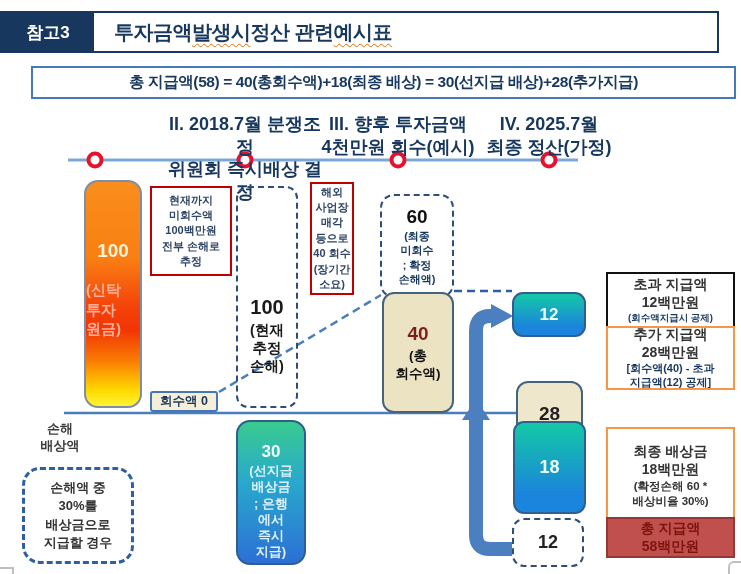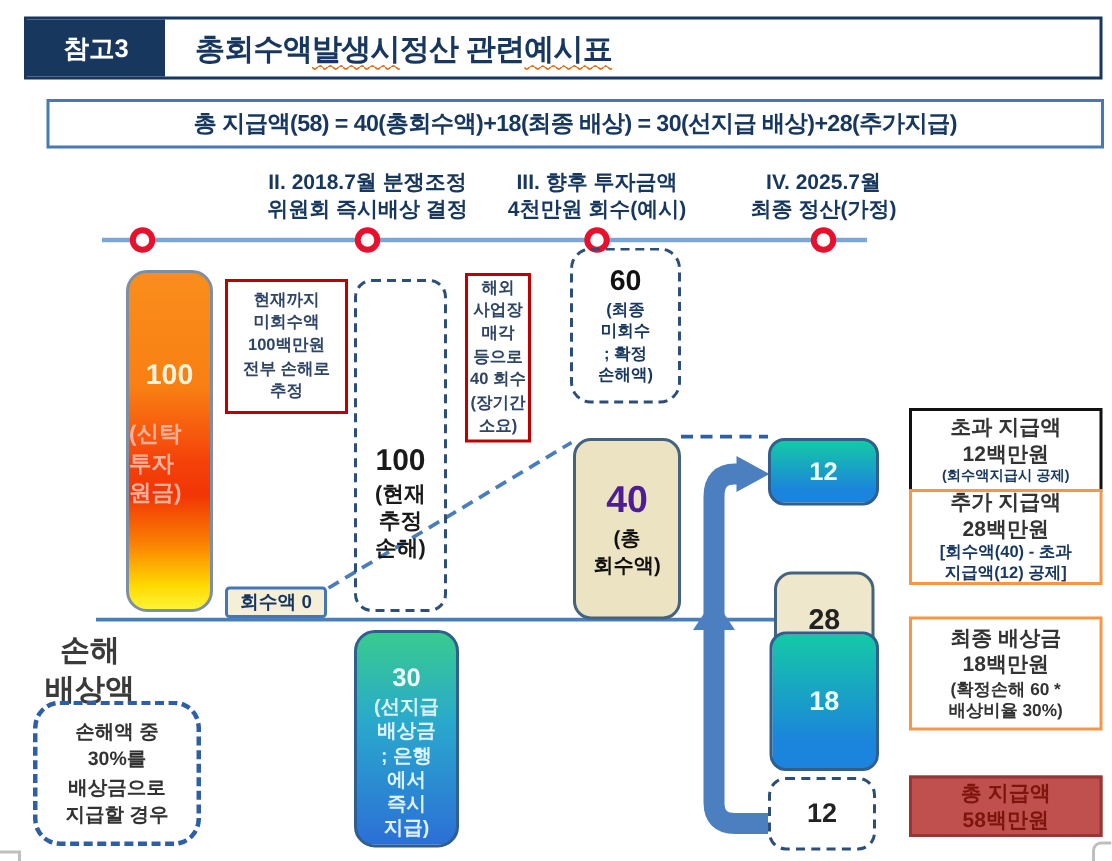--- a/index.html
+++ b/index.html
@@ -3,60 +3,60 @@
 <meta charset="utf-8">
 <style>
   html,body{margin:0;padding:0;background:#fff;}
   body{font-family:"Liberation Sans","DejaVu Sans",sans-serif;}
   .stage{position:relative;width:741px;height:574px;background:#fff;overflow:hidden;margin:0;}
   .abs{position:absolute;box-sizing:border-box;}
   .pre{white-space:pre-line;}
   .flexc{display:flex;flex-direction:column;align-items:center;justify-content:center;text-align:center;}
 
   
-  .titlebar{left:16px;top:11px;width:719px;height:42px;border:2px solid #17375E;background:#fff;display:flex;align-items:stretch;}
+  .titlebar{left:0;top:11px;width:719px;height:42px;border:2px solid #17375E;background:#fff;display:flex;align-items:stretch;}
   .titletag{width:92px;background:#17375E;color:#fff;font-size:17px;font-weight:bold;display:flex;align-items:center;justify-content:center;flex:0 0 auto;}
   .titletext{flex:1;display:flex;align-items:center;padding-left:20px;font-size:20px;font-weight:bold;color:#17375E;letter-spacing:-0.5px;}
   .squiggle{text-decoration:underline;text-decoration-style:wavy;text-decoration-color:#E36C09;text-decoration-thickness:1px;text-underline-offset:4px;}
 
   .formula{left:31px;top:66px;width:705px;height:33px;border:2px solid #4779B8;background:#fff;
     color:#17375E;font-size:15.5px;font-weight:bold;letter-spacing:-0.4px;
     display:flex;align-items:center;justify-content:center;}
 
   
-  .tl-label{top:113px;width:160px;text-align:center;font-size:14px;font-weight:bold;color:#17375E;line-height:1.25;}
+  .tl-label{top:113px;width:160px;text-align:center;font-size:18px;font-weight:bold;color:#17375E;line-height:1.25;}
 
   svg.lines{left:0;top:0;width:741px;height:574px;z-index:1;pointer-events:none;}
   .box{z-index:2;}
 
   
   .principal{left:84px;top:180px;width:58px;height:228px;border:2px solid #7E8FA5;border-radius:14px;
     background:linear-gradient(180deg,#F98E1D 0%,#F97F12 34%,#F4420A 56%,#F23505 66%,#FA7D02 80%,#FFD900 93%,#FFF435 100%);}
   .principal .val{color:#FFF3DC;font-size:19px;font-weight:bold;margin-top:58px;text-align:center;}
   .principal .lab{color:#FFB09A;font-size:15px;font-weight:bold;text-align:left;line-height:1.3;margin-top:18px;}
 
   .rednote{border:2px solid #C00000;background:#fff;color:#2F4566;font-weight:bold;font-size:11px;line-height:1.4;}
 
   .dashedbox{border:2.5px dashed #2D4E77;border-radius:12px;background:transparent;}
   .estloss{left:236px;top:186px;width:62px;height:222px;justify-content:flex-start;padding-top:108px;}
   .estloss .val{color:#1A1A1A;font-size:20px;font-weight:bold;}
   .estloss .lab{color:#1A1A1A;font-size:14.5px;font-weight:bold;line-height:1.25;margin-top:2px;}
 
-  .box60{left:380px;top:165px;width:74px;height:104px;border-radius:14px;}
+  .box60{left:380px;top:194px;width:74px;height:104px;border-radius:14px;}
   .box60 .val{color:#111;font-size:19px;font-weight:bold;}
   .box60 .lab{color:#17375E;font-size:11px;font-weight:bold;line-height:1.3;margin-top:1px;}
 
   .box40{left:382px;top:292px;width:72px;height:121px;background:#ECE3C3;border:2px solid #44637F;border-radius:12px;}
-  .box40 .val{color:#4c1d95;font-size:25px;font-weight:bold;}
+  .box40 .val{color:#7f1d1d;font-size:19px;font-weight:bold;}
   .box40 .lab{color:#111;font-size:13.5px;font-weight:bold;line-height:1.3;margin-top:2px;}
 
   .rzero{left:150px;top:391px;width:68px;height:21px;background:#F5EFD8;border:2px solid #4576B5;border-radius:3px;
     color:#17375E;font-size:12.5px;font-weight:bold;display:flex;align-items:center;justify-content:center;}
 
-  .axis-label{left:14px;top:421px;width:92px;text-align:center;font-size:20px;font-weight:bold;color:#3A3A3A;line-height:1.3;}
+  .axis-label{left:14px;top:421px;width:92px;text-align:center;font-size:13px;font-weight:bold;color:#3A3A3A;line-height:1.3;}
 
   .ratio{left:22px;top:467px;width:112px;height:97px;border:3px dashed #2E5FA3;border-radius:18px;
     color:#333;font-size:13px;font-weight:bold;line-height:1.4;}
 
   .bar30{left:236px;top:420px;width:70px;height:145px;border:2px solid #2F5E8F;border-radius:14px;
     background:linear-gradient(180deg,#38CB8E 0%,#29A9CC 42%,#2C6FD6 100%);justify-content:flex-start;padding-top:20px;}
   .bar30 .val{color:#EFFFFF;font-size:17px;font-weight:bold;}
   .bar30 .lab{color:#DDF2FF;font-size:13px;font-weight:bold;line-height:1.25;margin-top:1px;}
 
   .smteal{border:2px solid #2F5E8F;border-radius:11px;background:linear-gradient(180deg,#14C9A6 0%,#1B84DC 80%);
@@ -69,37 +69,37 @@
     color:#222;font-size:18px;font-weight:bold;display:flex;align-items:center;justify-content:center;}
 
   
   .legend{left:606px;width:129px;background:#fff;}
   .lg-title{font-size:14px;font-weight:bold;color:#333;line-height:1.25;}
   .lg-amt{font-size:14px;font-weight:bold;color:#333;line-height:1.25;}
   .lg-note{font-size:9.5px;font-weight:bold;color:#17375E;line-height:1.25;margin-top:1px;}
   .lg1{top:272px;height:56px;border:2.5px solid #111;}
   .lg2{top:326px;height:64px;border:2.5px solid #F79646;}
   .lg2 .lg-note{font-size:11px;}
-  .lg3{top:411px;height:76px;border:2.5px solid #F79646;}
+  .lg3{top:427px;height:97px;border:2.5px solid #F79646;}
   .lg3 .lg-note{font-size:11.5px;color:#333;}
   .lg4{top:517px;height:41px;background:#C0504D;border:2px solid #953735;}
   .lg4 .lg-title,.lg4 .lg-amt{color:#7E150C;}
 
   .frag-br{left:728px;top:561px;width:30px;height:30px;border:2px solid #BFBFBF;border-radius:6px;background:#fff;}
   .frag-bl{left:-14px;top:567px;width:28px;height:20px;border:2px solid #BFBFBF;background:#fff;}
 </style>
 </head>
 <body>
 
 <div class="stage">
 
   <div class="abs titlebar box">
     <div class="titletag">참고3</div>
     <div class="titletext">
-        <span>총회수액 </span>
+        <span>투자금액 </span>
         <span class="squiggle">발생시</span>
         <span> 정산 관련 </span>
         <span class="squiggle">예시표</span>
       </div>
   </div>
 
   <div class="abs formula box">총 지급액(58) = 40(총회수액)+18(최종 배상) = 30(선지급 배상)+28(추가지급)</div>
 
   <div class="abs tl-label pre box" style="left:165px;">II. 2018.7월 분쟁조정
 위원회 즉시배상 결정</div>

